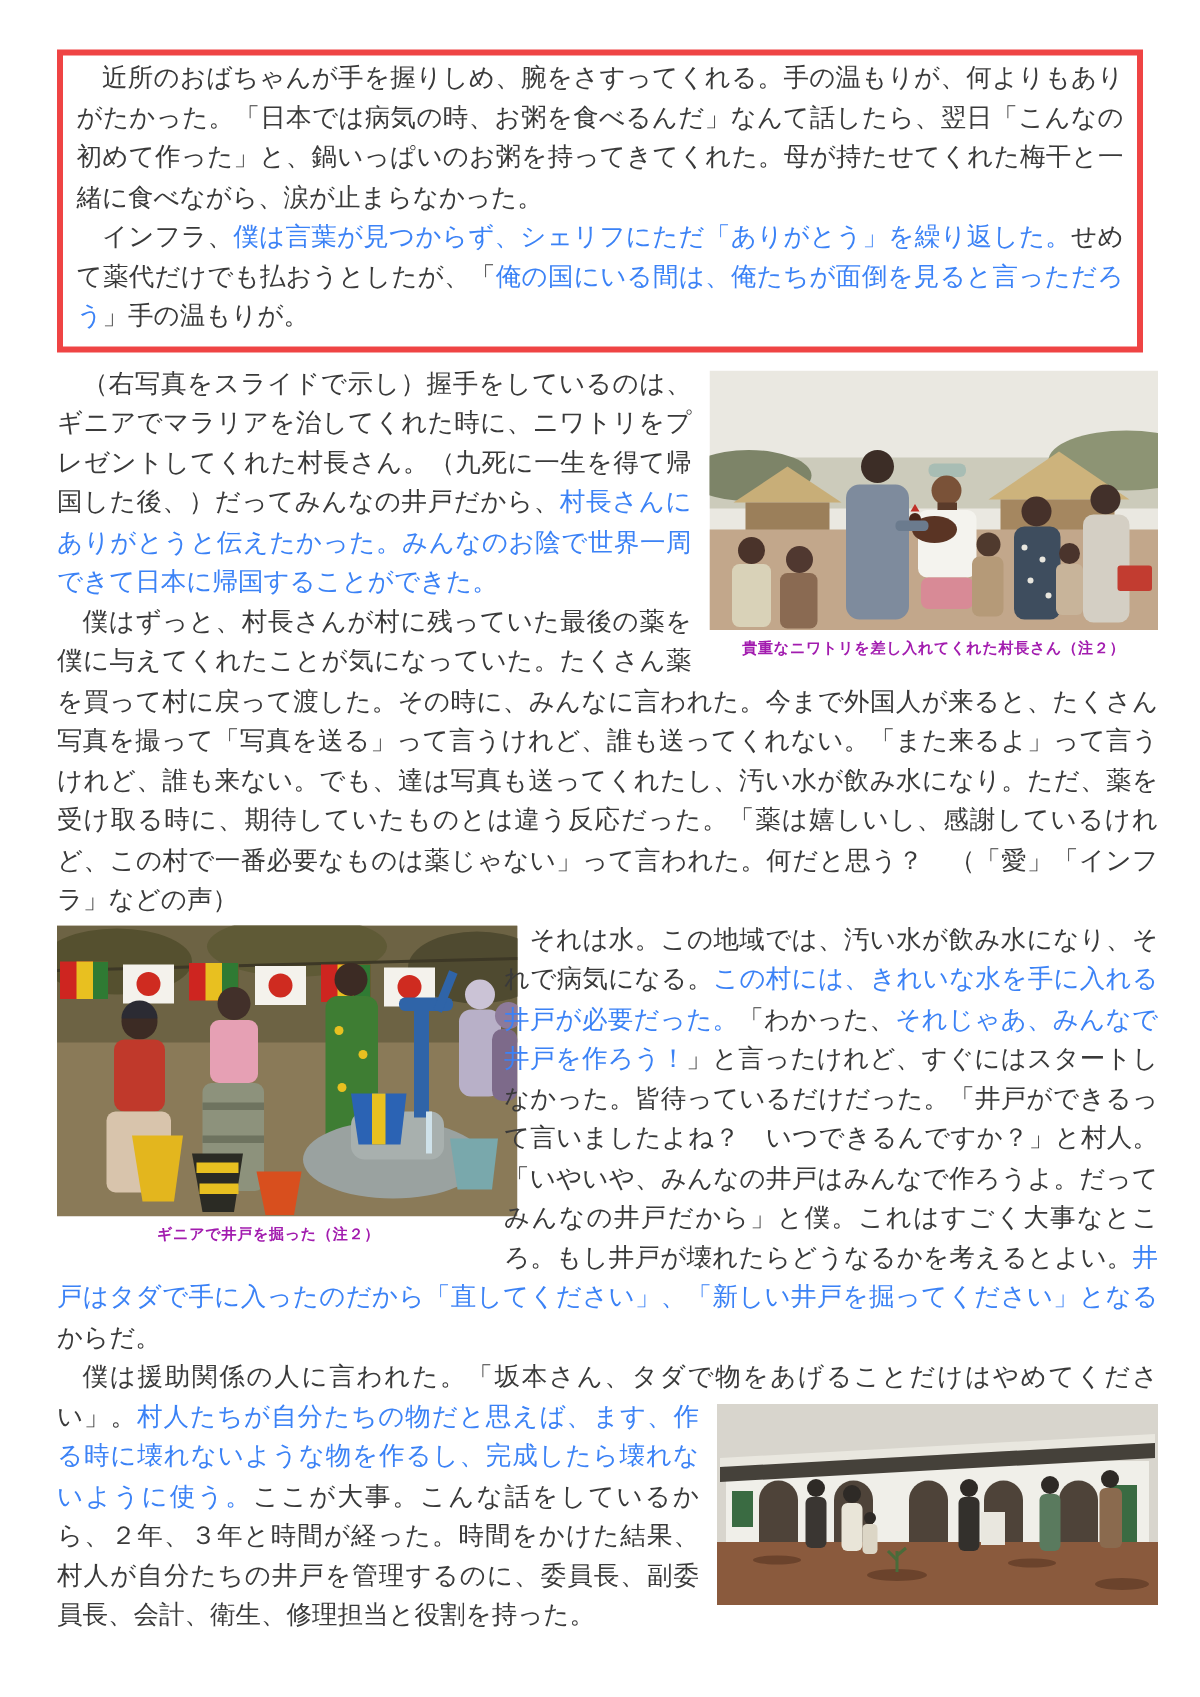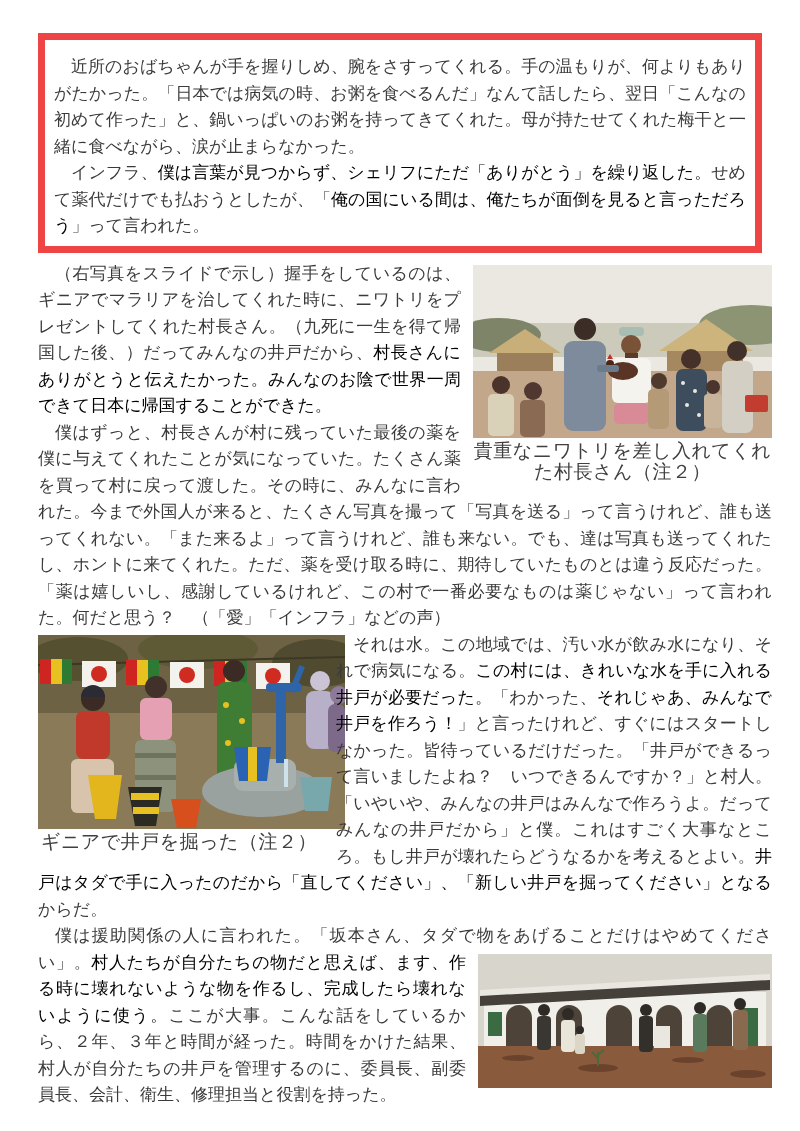--- a/index.html
+++ b/index.html
@@ -1,43 +1,43 @@
 <!DOCTYPE html>
 <html lang="ja"><head>
 <meta charset="utf-8">
 <style>
   html,body{margin:0;padding:0;background:#ffffff;}
   body{width:800px;height:1131px;overflow:hidden;
        font-family:"Liberation Sans","DejaVu Sans",sans-serif;
        color:#3a3a3a;}
   .page{padding:33px 28px 0 38px;font-size:17px;line-height:26.5px;
         text-align:justify;}
-  .intro-box{border:7px solid #ef4444;padding:14px 9px 6px 9px;
+  .intro-box{border:4px solid #ef4444;padding:2px 9px 6px 9px;
              margin:0 10px 8px 0;}
   p.para{margin:0;text-indent:1em;}
-  .c-red{color:#000000;}
+  .c-red{color:#3b82f6;}
   .fig{margin:0;}
   .figR{float:right;margin:4px 0 2px 12px;}
   .figL{float:left;margin:3px 16px 2px 0;}
   .fig,.photo,.figcap{display:block;}
   .photo{line-height:0;}
   .photo svg{display:block;}
-  .figcap{text-align:center;font-size:19px;font-weight:normal;
-          line-height:21px;color:#404040;text-indent:0;padding-top:2px;
+  .figcap{text-align:center;font-size:10px;font-weight:bold;
+          line-height:21px;color:#a21caf;text-indent:0;padding-top:2px;
           letter-spacing:0.5px;}
   .clearfix::after{content:"";display:block;clear:both;}
 </style>
 </head>
 <body>
 
 <div class="page">
 
   <div class="intro-box">
     <p class="para"><span><span>近所のおばちゃんが手を握りしめ、腕をさすってくれる。手の温もりが、何よりもありがたかった。「日本では病気の時、お粥を食べるんだ」なんて話したら、翌日「こんなの初めて作った」と、鍋いっぱいのお粥を持ってきてくれた。母が持たせてくれた梅干と一緒に食べながら、涙が止まらなかった。</span></span></p>
-    <p class="para"><span><span>インフラ、</span><span class="c-red">僕は言葉が見つからず、シェリフにただ「ありがとう」を繰り返した。</span><span>せめて薬代だけでも払おうとしたが、「</span><span class="c-red">俺の国にいる間は、俺たちが面倒を見ると言っただろう</span><span>」って言われた。</span></span></p>
+    <p class="para"><span><span>インフラ、</span><span class="c-red">僕は言葉が見つからず、シェリフにただ「ありがとう」を繰り返した。</span><span>せめて薬代だけでも払おうとしたが、「</span><span class="c-red">俺の国にいる間は、俺たちが面倒を見ると言っただろう</span><span>」手の温もりが。</span></span></p>
   </div>
 
   <div class="clearfix">
 
     <p class="para"><span class="fig figR" style="width:299px">
           <span class="photo">
             <svg width="299" height="173" viewBox="0 0 299 173" xmlns="http://www.w3.org/2000/svg">
               <rect width="299" height="173" fill="#eae8e1"></rect>
               <rect y="58" width="299" height="34" fill="#b3b29c" opacity="0.55"></rect>
               <ellipse cx="26" cy="70" rx="42" ry="17" fill="#7d8468"></ellipse>
@@ -73,21 +73,21 @@
               <circle cx="240" cy="122" r="7" fill="#4a342c"></circle>
               <rect x="231" y="129" width="18" height="34" rx="4" fill="#c8b49a"></rect>
               <circle cx="264" cy="86" r="10" fill="#42302a"></circle>
               <rect x="249" y="96" width="31" height="72" rx="7" fill="#d4cfc4"></rect>
               <rect x="272" y="130" width="23" height="17" rx="2" fill="#c23c30"></rect>
             </svg>
           </span>
           <span class="figcap">貴重なニワトリを差し入れてくれた村長さん（注２）</span>
         </span><span><span>（右写真をスライドで示し）握手をしているのは、ギニアでマラリアを治してくれた時に、ニワトリをプレゼントしてくれた村長さん。（九死に一生を得て帰国した後、）だってみんなの井戸だから、</span><span class="c-red">村長さんにありがとうと伝えたかった。みんなのお陰で世界一周できて日本に帰国することができた。</span></span></p>
 
-    <p class="para"><span><span>僕はずっと、村長さんが村に残っていた最後の薬を僕に与えてくれたことが気になっていた。たくさん薬を買って村に戻って渡した。その時に、みんなに言われた。今まで外国人が来ると、たくさん写真を撮って「写真を送る」って言うけれど、誰も送ってくれない。「また来るよ」って言うけれど、誰も来ない。でも、達は写真も送ってくれたし、ホントに来てくれた。ただ、薬を受け取る時に、期待していたものとは違う反応だった。「薬は嬉しいし、感謝しているけれど、この村で一番必要なものは薬じゃない」って言われた。何だと思う？　（「愛」「インフラ」などの声）</span></span></p>
+    <p class="para"><span><span>僕はずっと、村長さんが村に残っていた最後の薬を僕に与えてくれたことが気になっていた。たくさん薬を買って村に戻って渡した。その時に、みんなに言われた。今まで外国人が来ると、たくさん写真を撮って「写真を送る」って言うけれど、誰も送ってくれない。「また来るよ」って言うけれど、誰も来ない。でも、達は写真も送ってくれたし、汚い水が飲み水になり。ただ、薬を受け取る時に、期待していたものとは違う反応だった。「薬は嬉しいし、感謝しているけれど、この村で一番必要なものは薬じゃない」って言われた。何だと思う？　（「愛」「インフラ」などの声）</span></span></p>
 
     <p class="para"><span class="fig figL" style="width:282px">
           <span class="photo">
             <svg width="307" height="194" viewBox="0 0 307 194" xmlns="http://www.w3.org/2000/svg">
               <rect width="307" height="194" fill="#8a7a58"></rect>
               <rect width="307" height="78" fill="#6d6344"></rect>
               <ellipse cx="40" cy="24" rx="50" ry="22" fill="#55502f"></ellipse>
               <ellipse cx="160" cy="14" rx="60" ry="20" fill="#5f5a36"></ellipse>
               <ellipse cx="280" cy="28" rx="46" ry="24" fill="#4f4a30"></ellipse>
               <path d="M0 30 L307 22" stroke="#3d3826" stroke-width="2" fill="none"></path>

